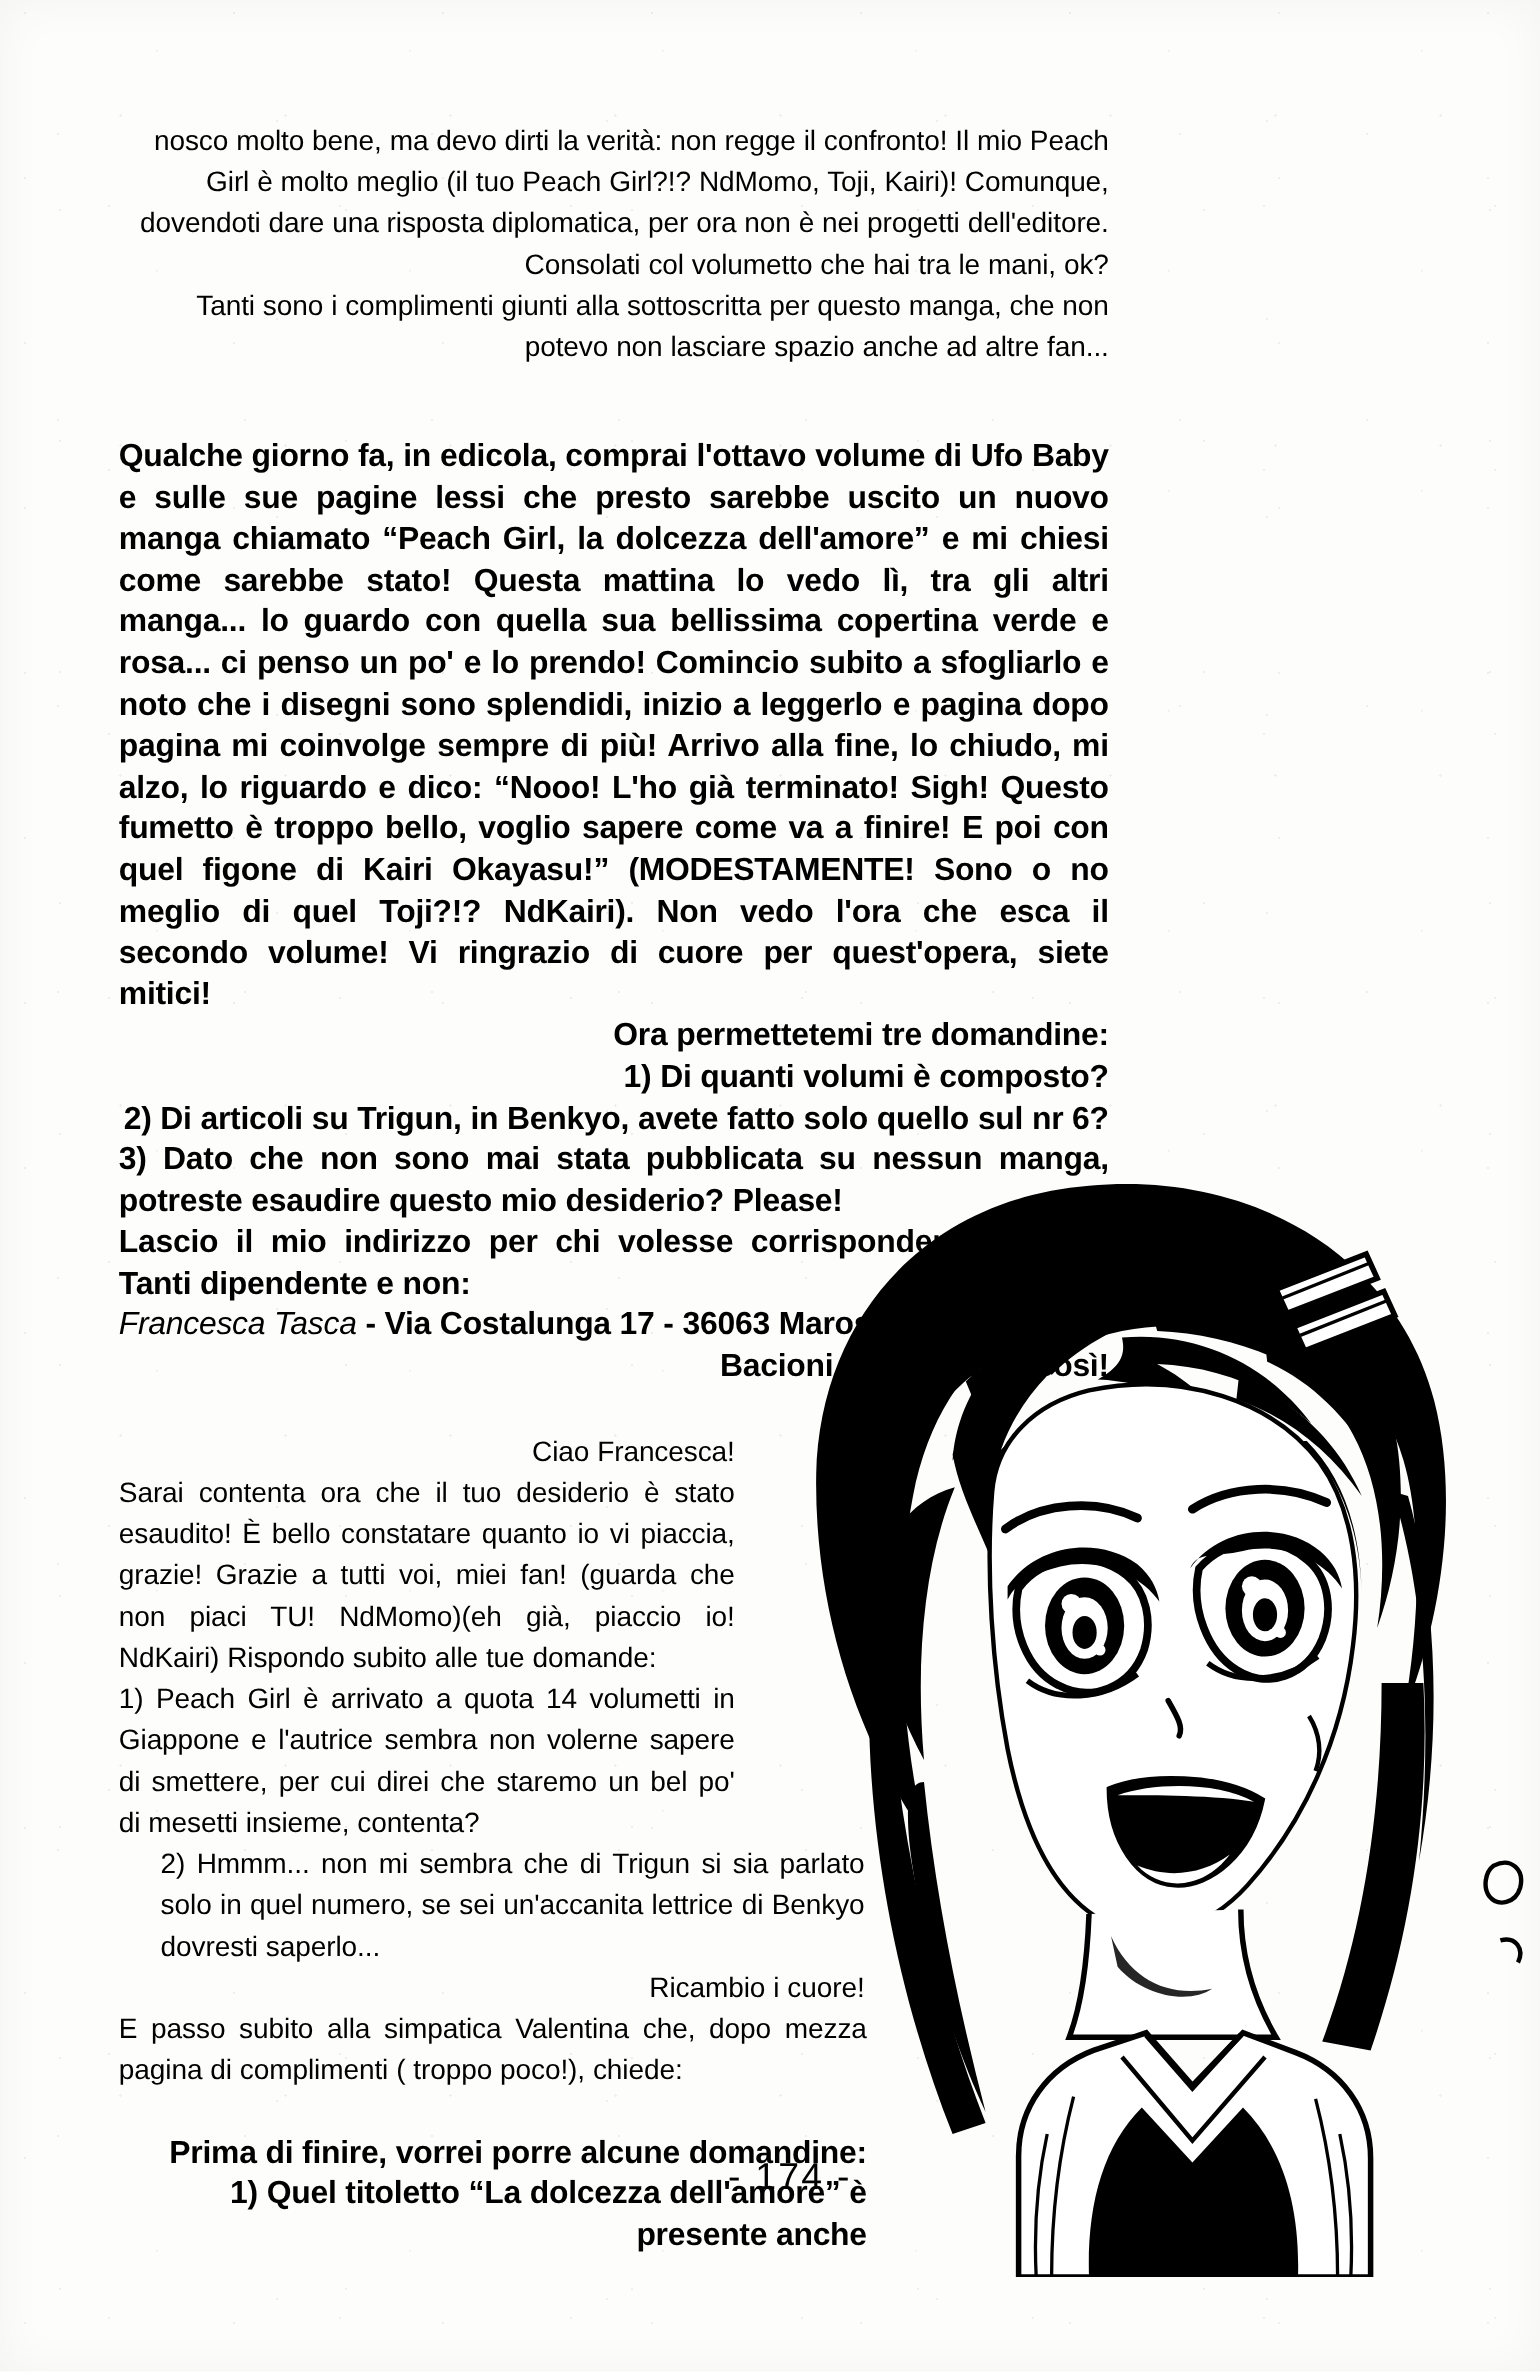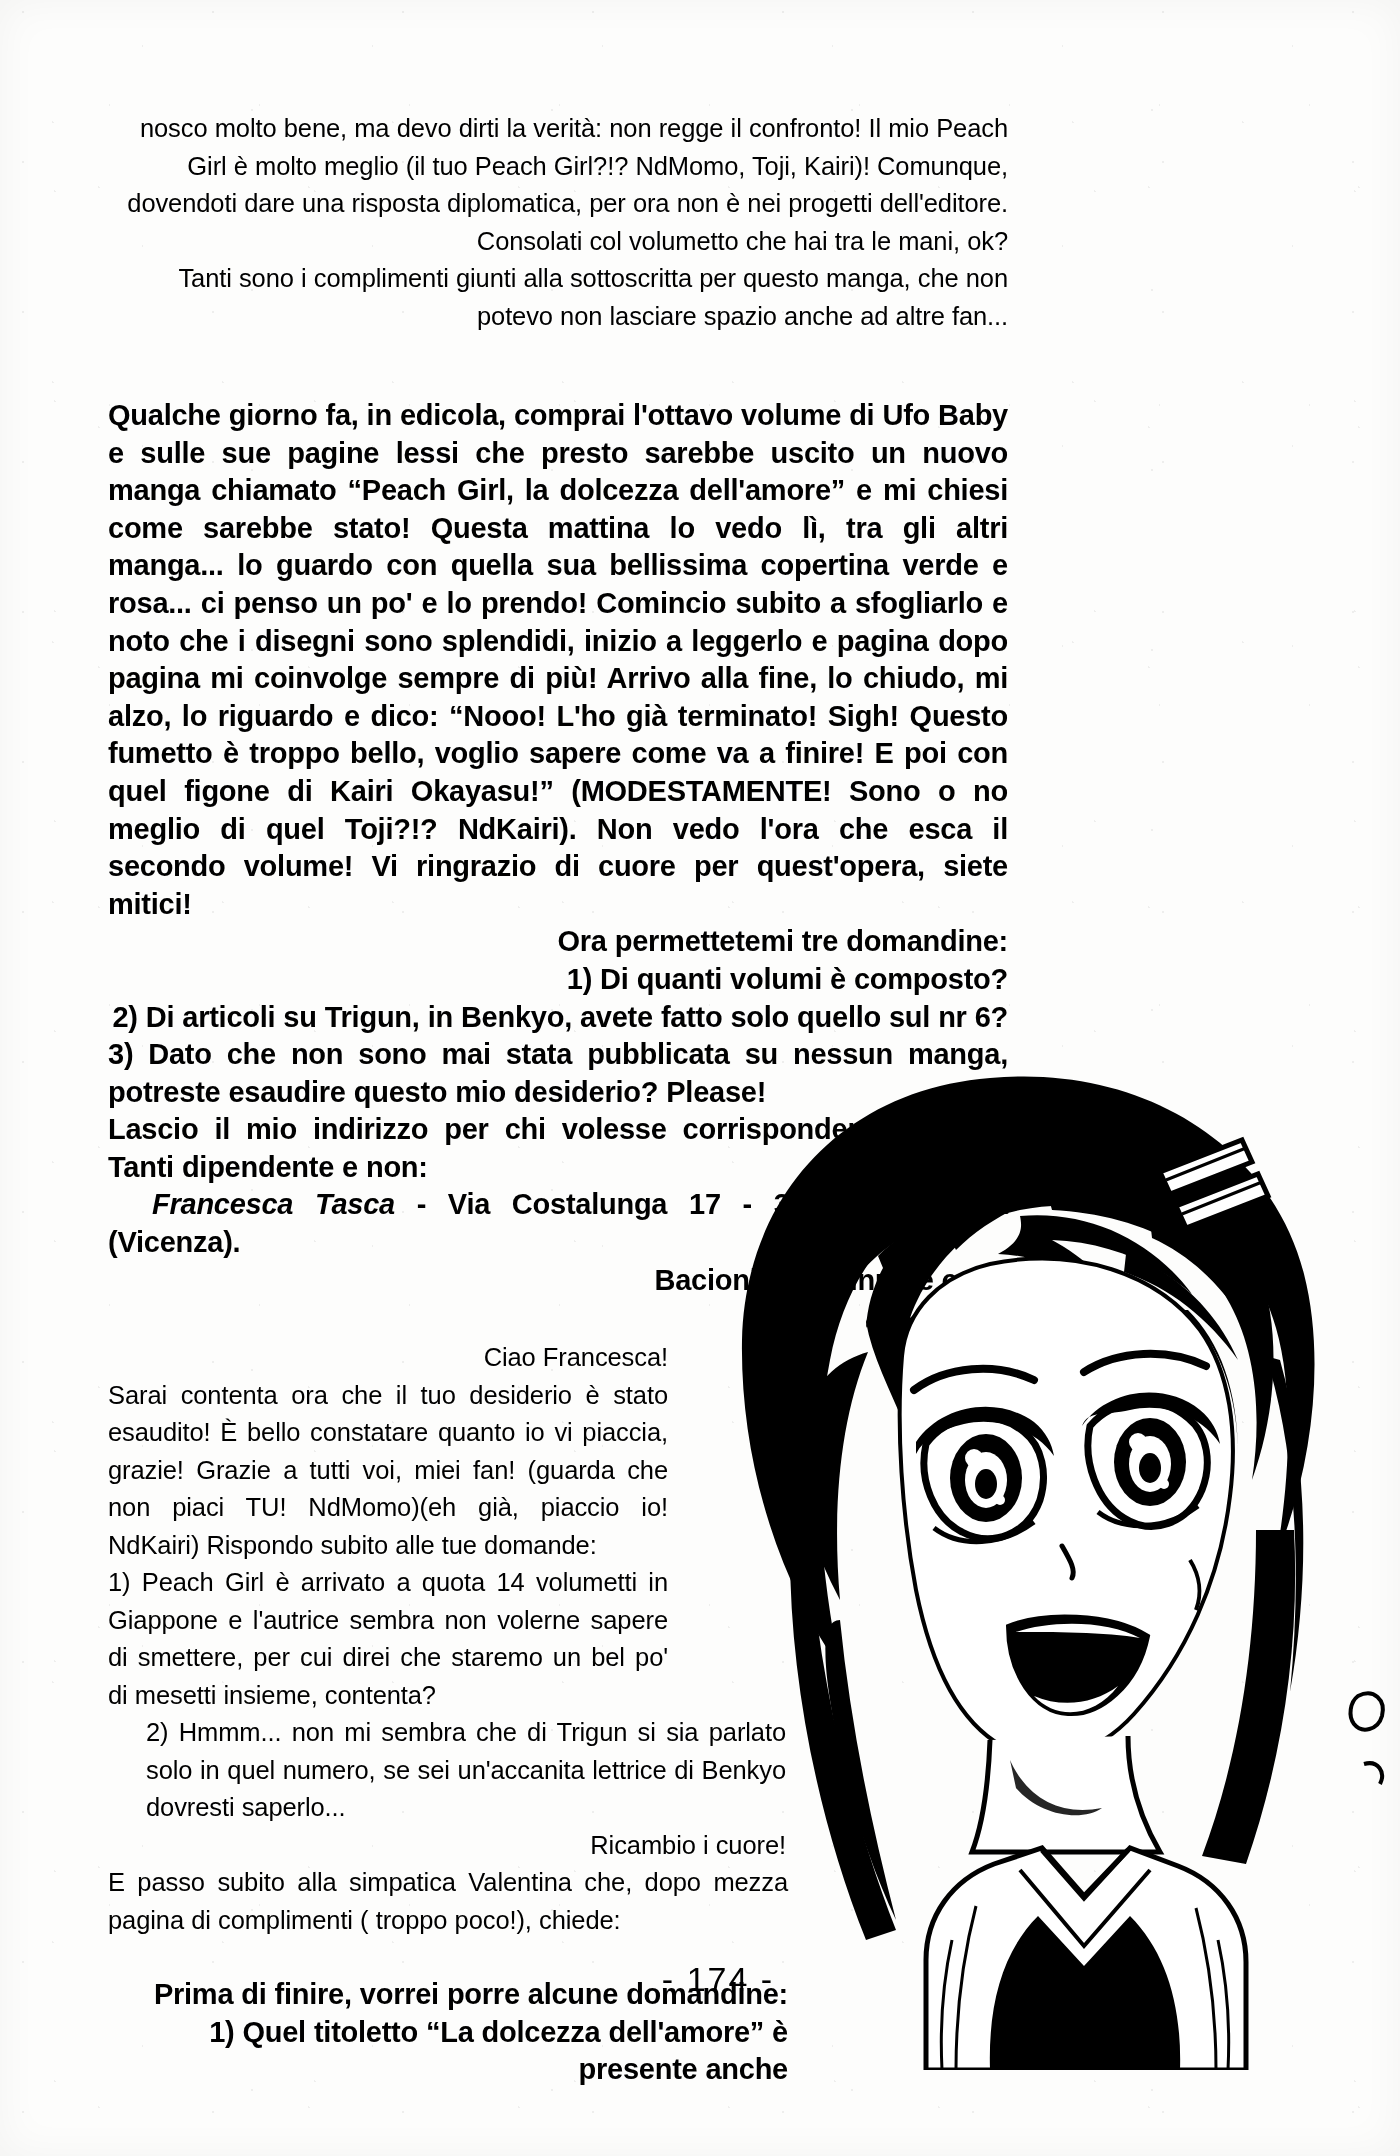--- a/index.html
+++ b/index.html
@@ -72,21 +72,21 @@
     font-weight: 700;
     font-size: 29px;
     line-height: 37.6px;
     letter-spacing: -0.25px;
   }
 
   .gap-lg { height: 62px; }
   .gap-md { height: 40px; }
   .gap-sm { height: 37px; }
 
-  .nm { font-style: italic; font-weight: 700; margin-left: 44px; }
+  .nm { font-style: italic; font-weight: 400; }
 
   
   .narrow { width: 560px; }
   .narrow-3 { width: 640px; margin-left: 38px; }
   .narrow-4 { width: 680px; }
 
   
   #page-number {
     position: absolute;
     left: 0;

